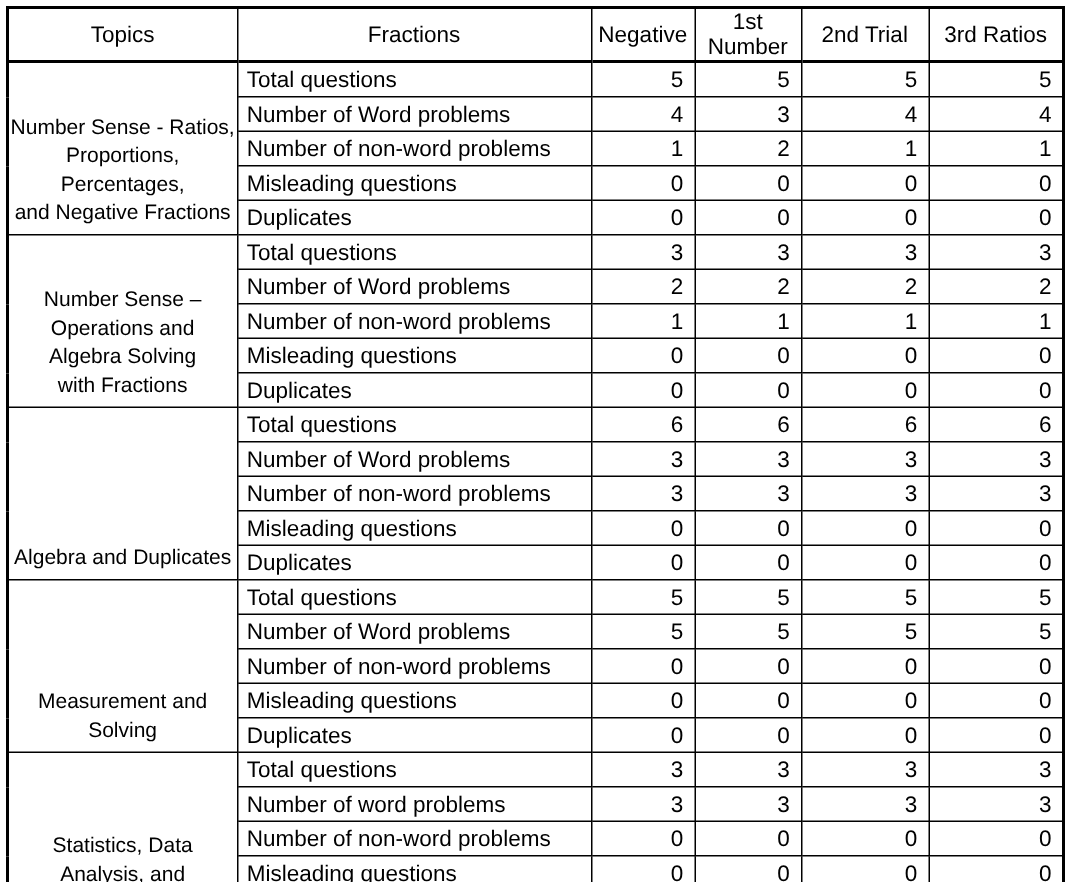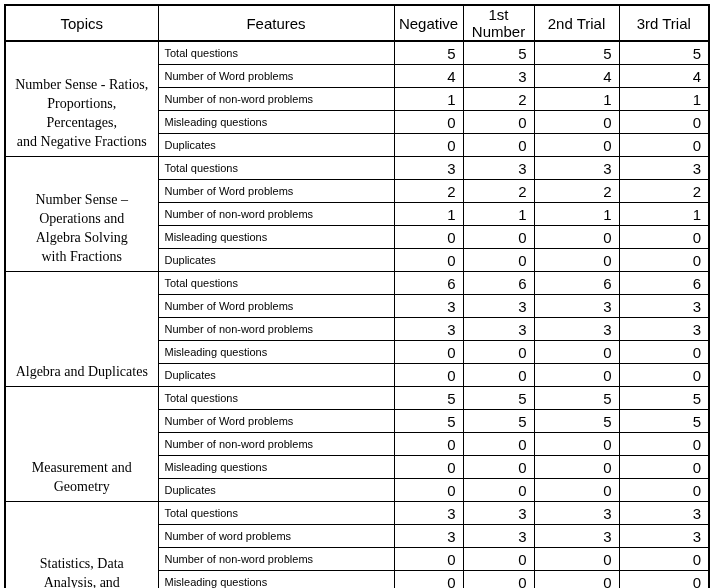--- a/index.html
+++ b/index.html
@@ -37,24 +37,23 @@
     border-bottom: 2px solid #000000;
     margin-left: 21px;
   }
   td.topic {
     font-size: 14px;
     line-height: 19px;
     text-align: center;
     vertical-align: bottom;
     white-space: pre;
     padding-bottom: 5px;
-    font-family: Liberation Serif, serif;
   }
   td.feature {
-    font-size: 11px;
+    font-size: 15px;
     text-align: left;
     padding-left: 6px;
     vertical-align: middle;
     height: 22px;
   }
   td.value {
     font-size: 15px;
     text-align: right;
     padding-right: 7px;
     vertical-align: middle;
@@ -69,25 +68,25 @@
     <col style="width:153px">
     <col style="width:236px">
     <col style="width:69px">
     <col style="width:71px">
     <col style="width:85px">
     <col style="width:90px">
   </colgroup>
   <thead>
     <tr>
       <th>Topics</th>
-      <th>Features</th>
+      <th>Fractions</th>
       <th>Negative</th>
       <th>1st Number</th>
       <th>2nd Trial</th>
-      <th>3rd Trial</th>
+      <th>3rd Ratios</th>
     </tr>
   </thead>
   <tbody>
 
     <tr>
       <td class="topic" rowspan="5">Number Sense - Ratios,
 Proportions,
 Percentages,
 and Negative Fractions</td>
       <td class="feature">Total questions</td>
@@ -197,21 +196,21 @@
     <tr>
       <td class="feature">Duplicates</td>
       <td class="value">0</td>
       <td class="value">0</td>
       <td class="value">0</td>
       <td class="value">0</td>
     </tr>
 
     <tr>
       <td class="topic" rowspan="5">Measurement and
-Geometry</td>
+Solving</td>
       <td class="feature">Total questions</td>
       <td class="value">5</td>
       <td class="value">5</td>
       <td class="value">5</td>
       <td class="value">5</td>
     </tr>
     <tr>
       <td class="feature">Number of Word problems</td>
       <td class="value">5</td>
       <td class="value">5</td>

